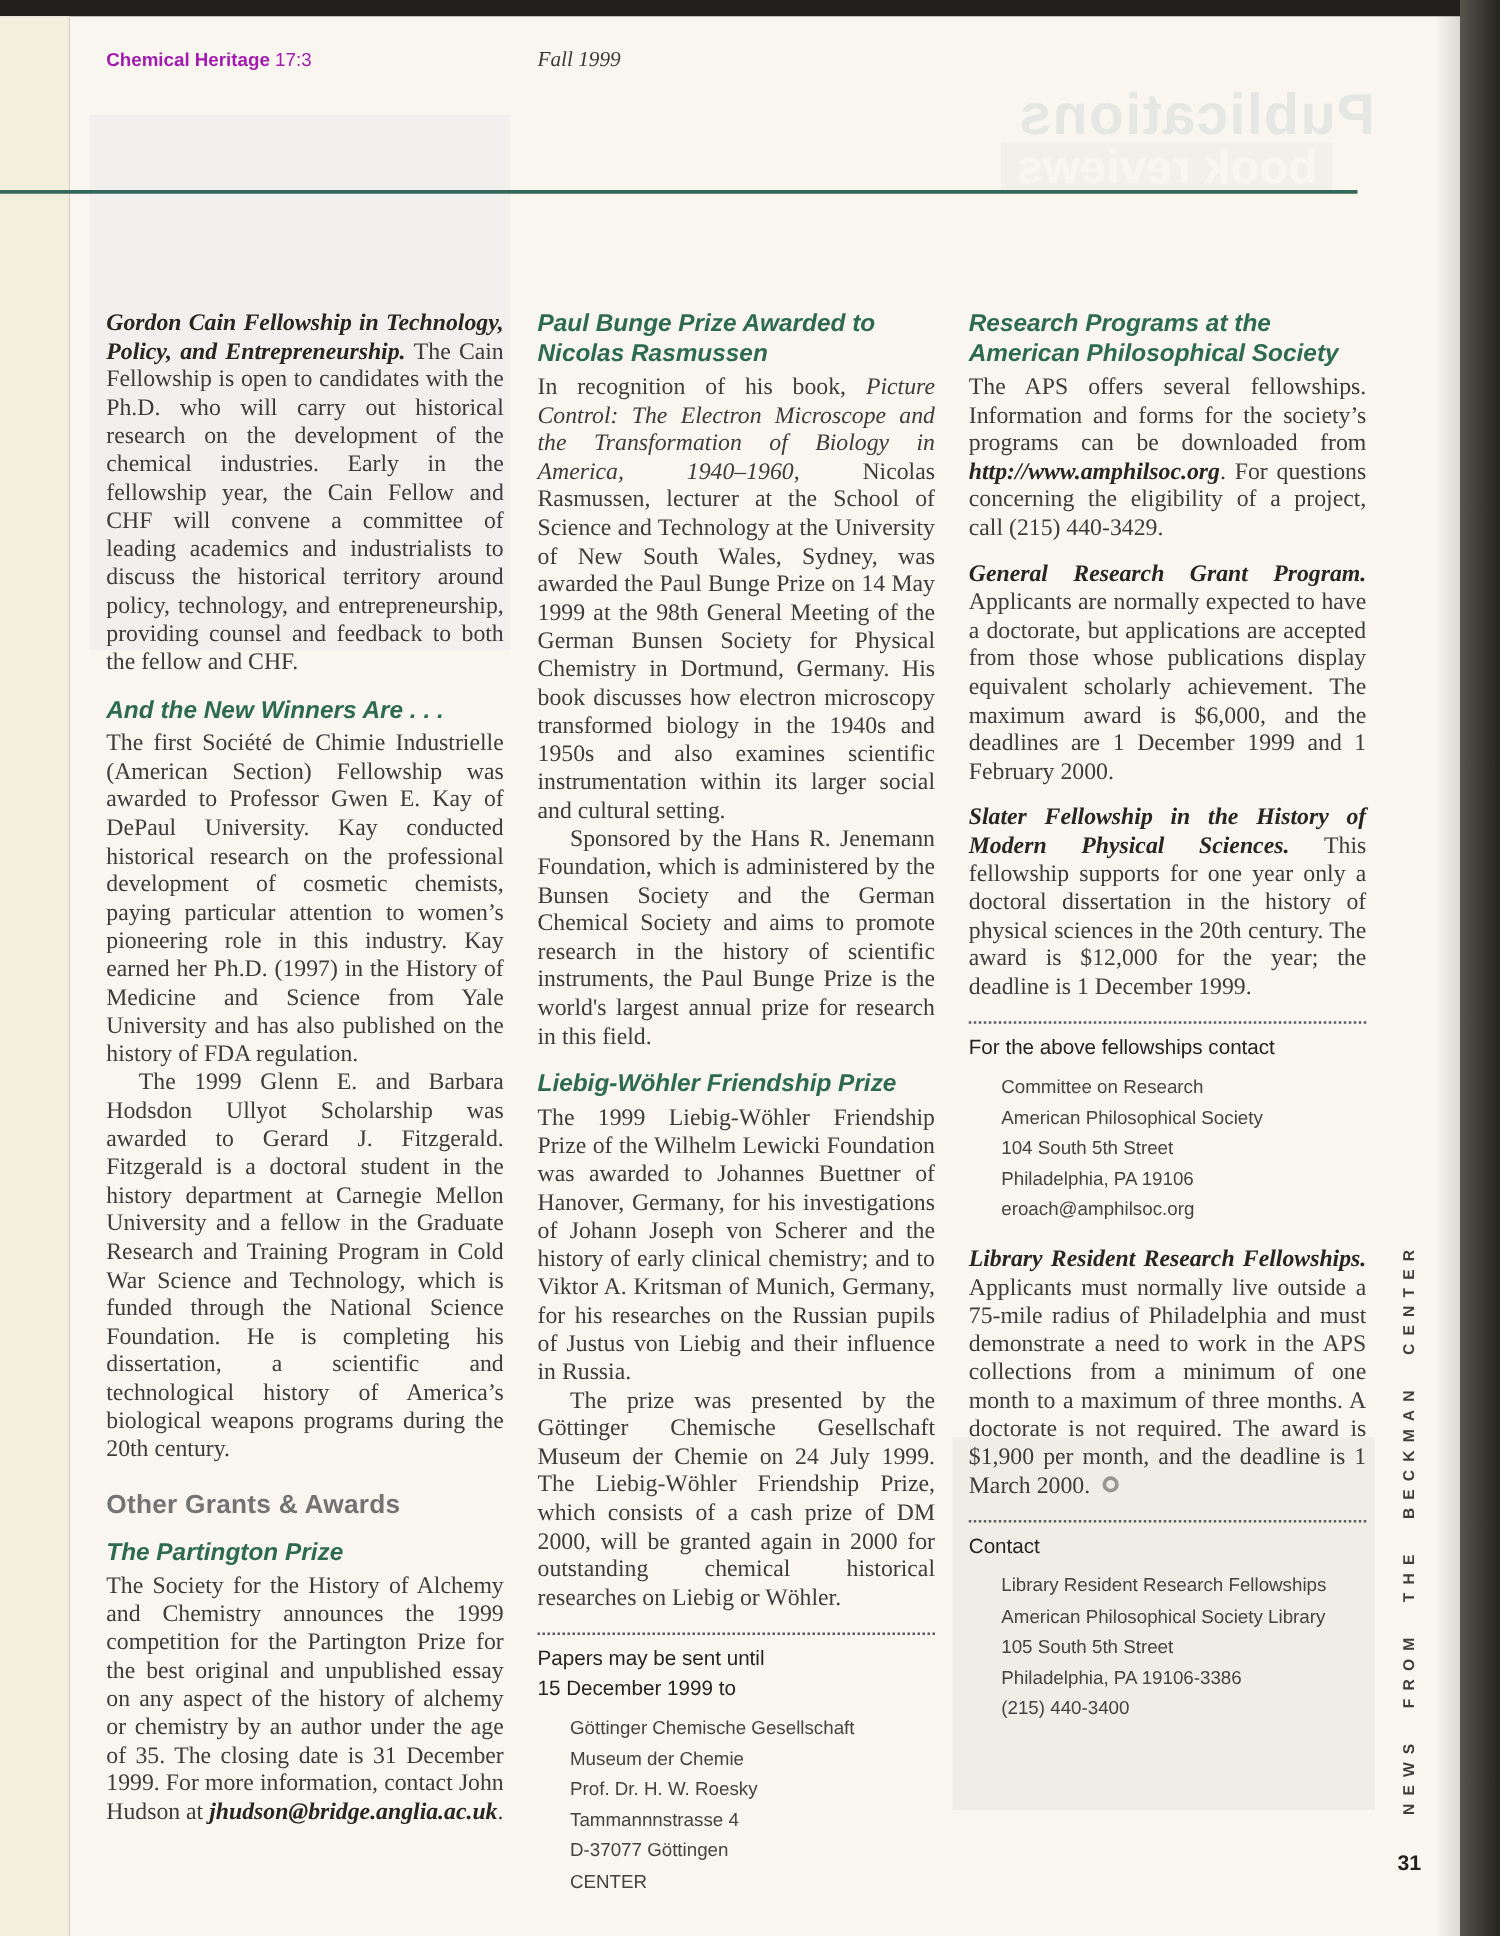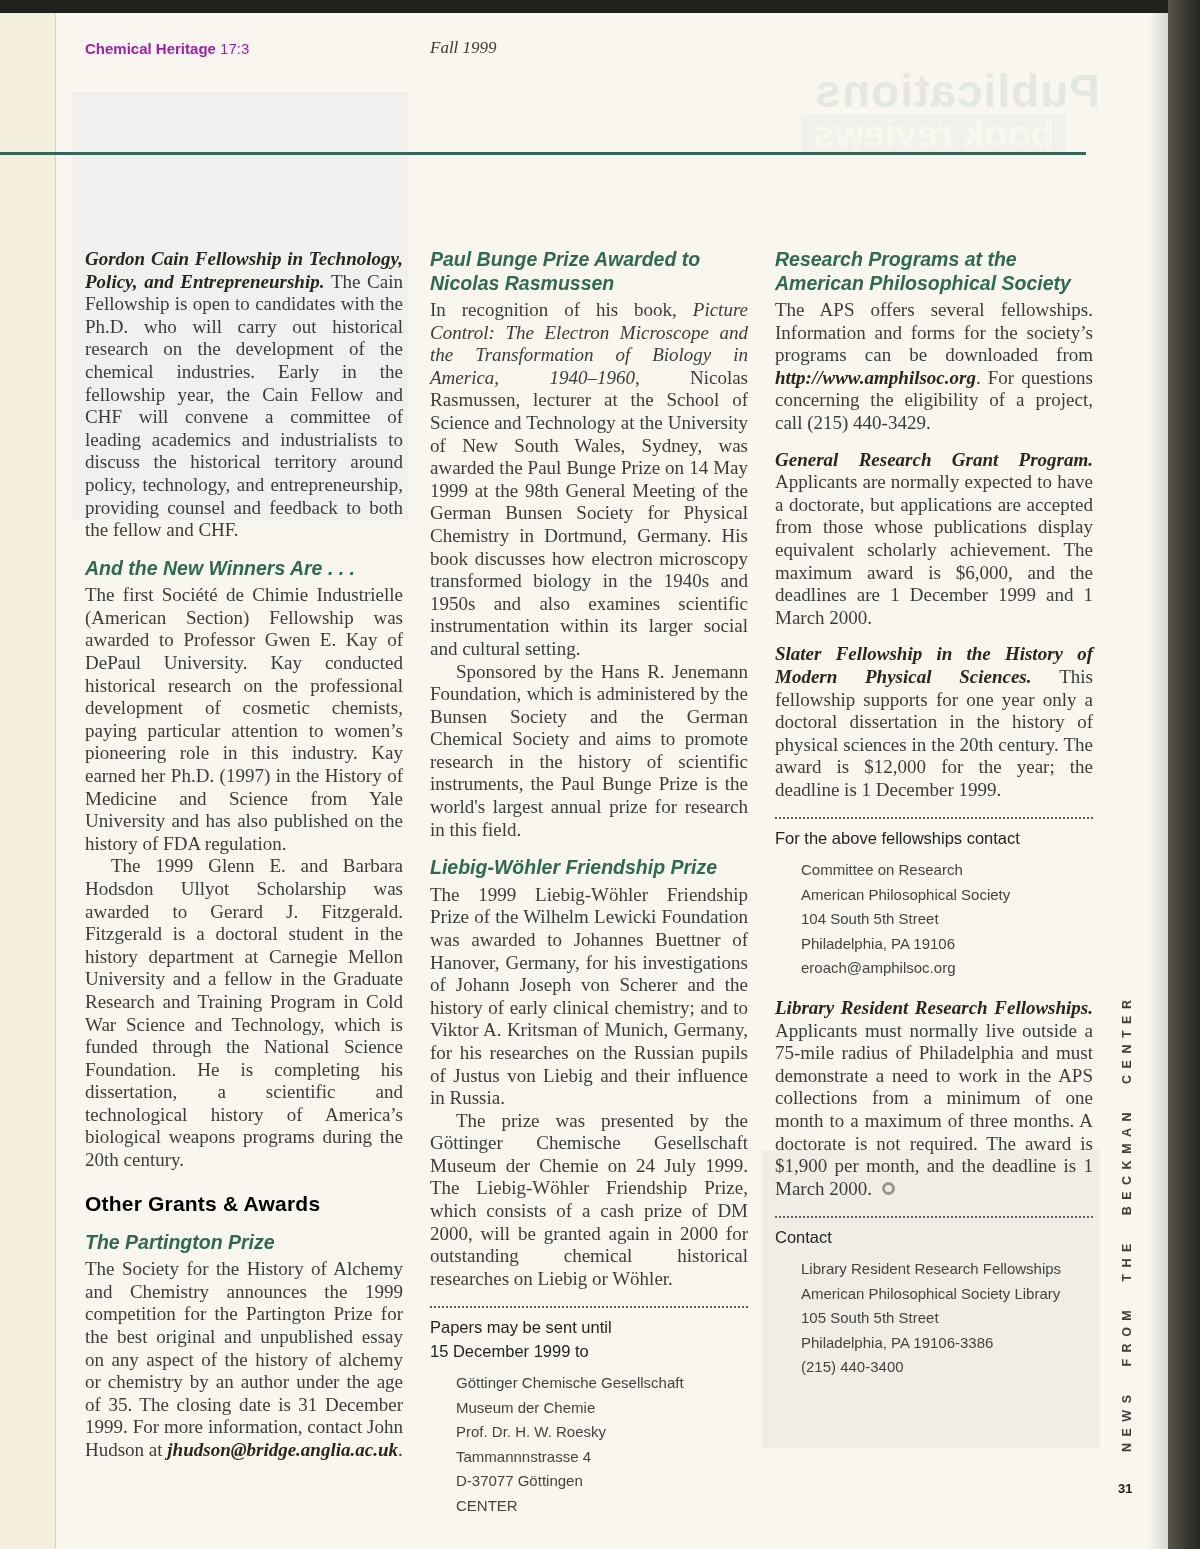--- a/index.html
+++ b/index.html
@@ -32,34 +32,34 @@
   .col{position:absolute;top:248px;width:318px;}
   .col1{left:85px;} .col2{left:430px;} .col3{left:775px;}
   .para{font-size:19px;line-height:22.6px;color:#3c3c3a;text-align:justify;margin:0;}
   .para.indent{text-indent:26px;}
   .seg-b{font-weight:700;color:#27261f;font-style:italic;}
   .seg-i{font-style:italic;}
   .h-green{font-family:"Liberation Sans",sans-serif;font-style:italic;font-weight:700;
         font-size:19.5px;line-height:23.5px;color:#2e6a50;margin:15px 0 4px;}
   .h-green.first{margin-top:0;}
   .h-black{font-family:"Liberation Sans",sans-serif;font-weight:700;font-size:21px;
-        line-height:24px;color:#000000;margin:20px 0 2px;letter-spacing:.2px;}
+        line-height:24px;color:#737373;margin:20px 0 2px;letter-spacing:.2px;}
   .rule-dot{border:0;border-top:2px dotted #5c5c62;margin:16px 0 7px;}
   .label{font-family:"Liberation Sans",sans-serif;font-weight:400;font-size:16.5px;
         line-height:24px;color:#232321;margin:0;}
   .addr{font-family:Liberation Sans, sans-serif;font-size:15px;line-height:24.5px;
         color:#434340;padding-left:26px;margin:8px 0 0;}
   .end-mark{display:inline-block;width:7px;height:7px;border:3px solid #97978e;
         border-radius:50%;margin-left:10px;}
   
   .vertical{position:absolute;left:1120px;top:966px;height:486px;writing-mode:vertical-rl;
         transform:rotate(180deg);font-family:"Liberation Sans",sans-serif;font-weight:700;
         font-size:12.5px;letter-spacing:6.5px;word-spacing:12px;color:#3f3e3b;white-space:nowrap;}
   .folio{position:absolute;left:1118px;top:1481px;font-family:"Liberation Sans",sans-serif;
-        font-weight:700;font-size:13px;color:#22211e;}
+        font-weight:700;font-size:17px;color:#22211e;}
 </style>
 </head>
 <body>
 
 <div class="page">
 
   <div class="panel1"></div>
   <div class="panel2"></div>
 
   <div class="strip-top"></div>
@@ -105,21 +105,21 @@
       <div>Prof. Dr. H. W. Roesky</div>
       <div>Tammannnstrasse 4</div>
       <div>D-37077 Göttingen</div>
       <div>CENTER</div>
     </div>
   </section>
 
   <section class="col col3">
     <h3 class="h-green first">Research Programs at the American Philosophical Society</h3>
     <p class="para"><span class="seg-n">The APS offers several fellowships. Information and forms for the society’s programs can be downloaded from </span><span class="seg-b">http://www.amphilsoc.org</span><span class="seg-n">. For questions concerning the eligibility of a project, call (215) 440-3429.</span></p>
-    <p class="para" style="margin-top:14px"><span class="seg-b">General Research Grant Program. </span><span class="seg-n">Applicants are normally expected to have a doctorate, but applications are accepted from those whose publications display equivalent scholarly achievement. The maximum award is $6,000, and the deadlines are 1 December 1999 and 1 March 2000.</span></p>
+    <p class="para" style="margin-top:14px"><span class="seg-b">General Research Grant Program. </span><span class="seg-n">Applicants are normally expected to have a doctorate, but applications are accepted from those whose publications display equivalent scholarly achievement. The maximum award is $6,000, and the deadlines are 1 December 1999 and 1 February 2000.</span></p>
     <p class="para" style="margin-top:14px"><span class="seg-b">Slater Fellowship in the History of Modern Physical Sciences. </span><span class="seg-n">This fellowship supports for one year only a doctoral dissertation in the history of physical sciences in the 20th century. The award is $12,000 for the year; the deadline is 1 December 1999.</span></p>
     <hr class="rule-dot">
     <p class="label">For the above fellowships contact</p>
     <div class="addr">
       <div>Committee on Research</div>
       <div>American Philosophical Society</div>
       <div>104 South 5th Street</div>
       <div>Philadelphia, PA 19106</div>
       <div>eroach@amphilsoc.org</div>
     </div>

